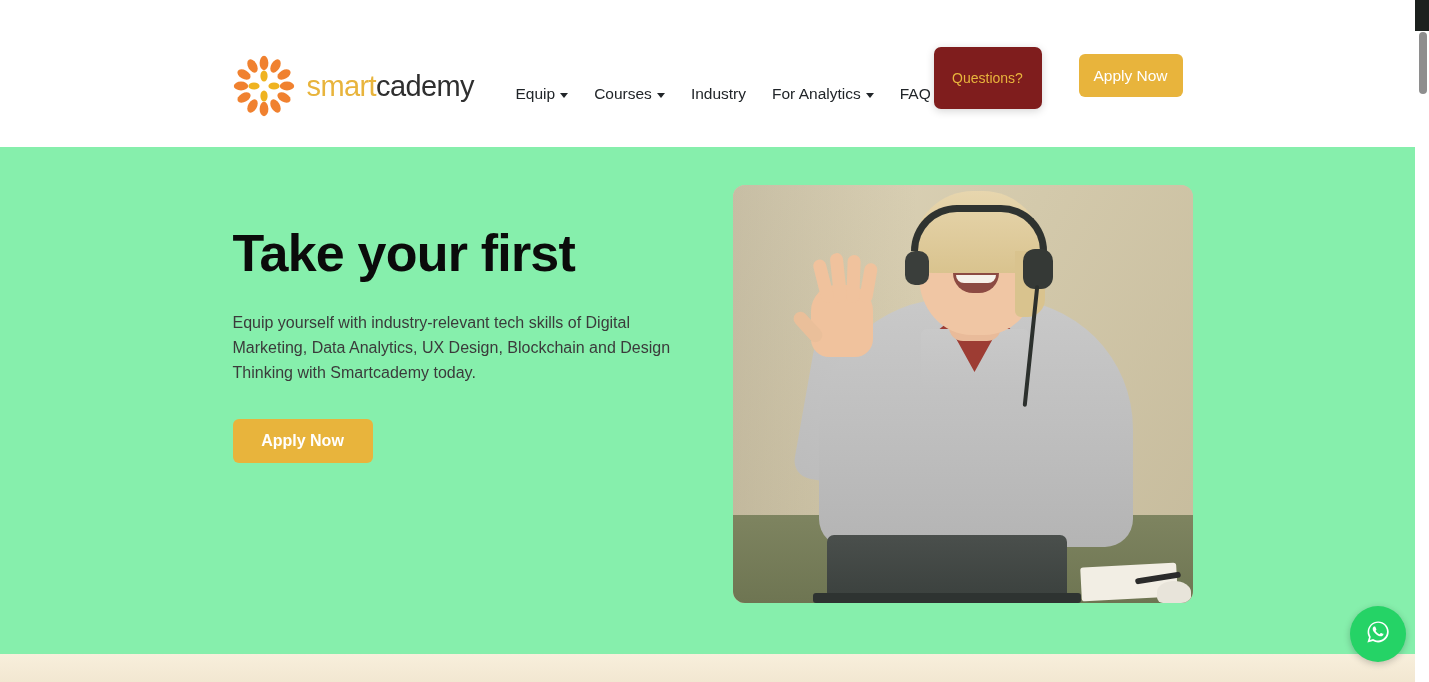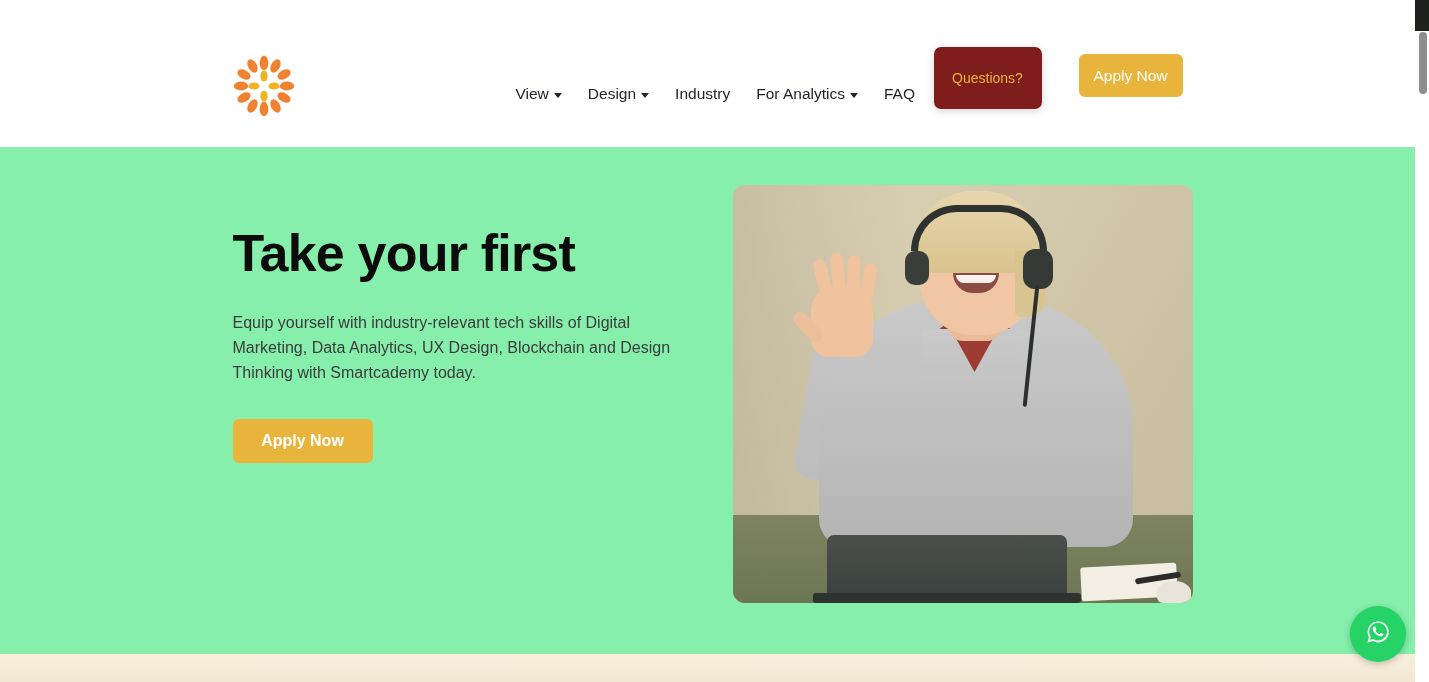--- a/index.html
+++ b/index.html
@@ -505,29 +505,32 @@
               <ellipse cx="8" cy="31" rx="4.4" ry="7.2" fill="#F0812F" transform="rotate(270 8 31)"></ellipse>
               <ellipse cx="11" cy="19.5" rx="4.4" ry="7.2" fill="#F0812F" transform="rotate(300 11 19.5)"></ellipse>
               <ellipse cx="19.5" cy="11" rx="4.4" ry="7.2" fill="#F0812F" transform="rotate(330 19.5 11)"></ellipse>
               <ellipse cx="31" cy="21" rx="3.6" ry="5.6" fill="#EFB320"></ellipse>
               <ellipse cx="41" cy="31" rx="3.6" ry="5.6" fill="#EFB320" transform="rotate(90 41 31)"></ellipse>
               <ellipse cx="31" cy="41" rx="3.6" ry="5.6" fill="#EFB320"></ellipse>
               <ellipse cx="21" cy="31" rx="3.6" ry="5.6" fill="#EFB320" transform="rotate(90 21 31)"></ellipse>
             </g>
           </svg>
         </span>
+        <span class="logo-word">
+          <span class="part-smart">smart</span><span class="part-cademy">cademy</span>
+        </span>
       </div>
 
       <nav class="nav">
         <div class="nav-item">
-          <span>View</span>
+          <span>Equip</span>
           <span class="caret"></span>
         </div>
         <div class="nav-item">
-          <span>Design</span>
+          <span>Courses</span>
           <span class="caret"></span>
         </div>
         <div class="nav-item">
           <span>Industry</span>
         </div>
         <div class="nav-item">
           <span>For Analytics</span>
           <span class="caret"></span>
         </div>
         <div class="nav-item">

